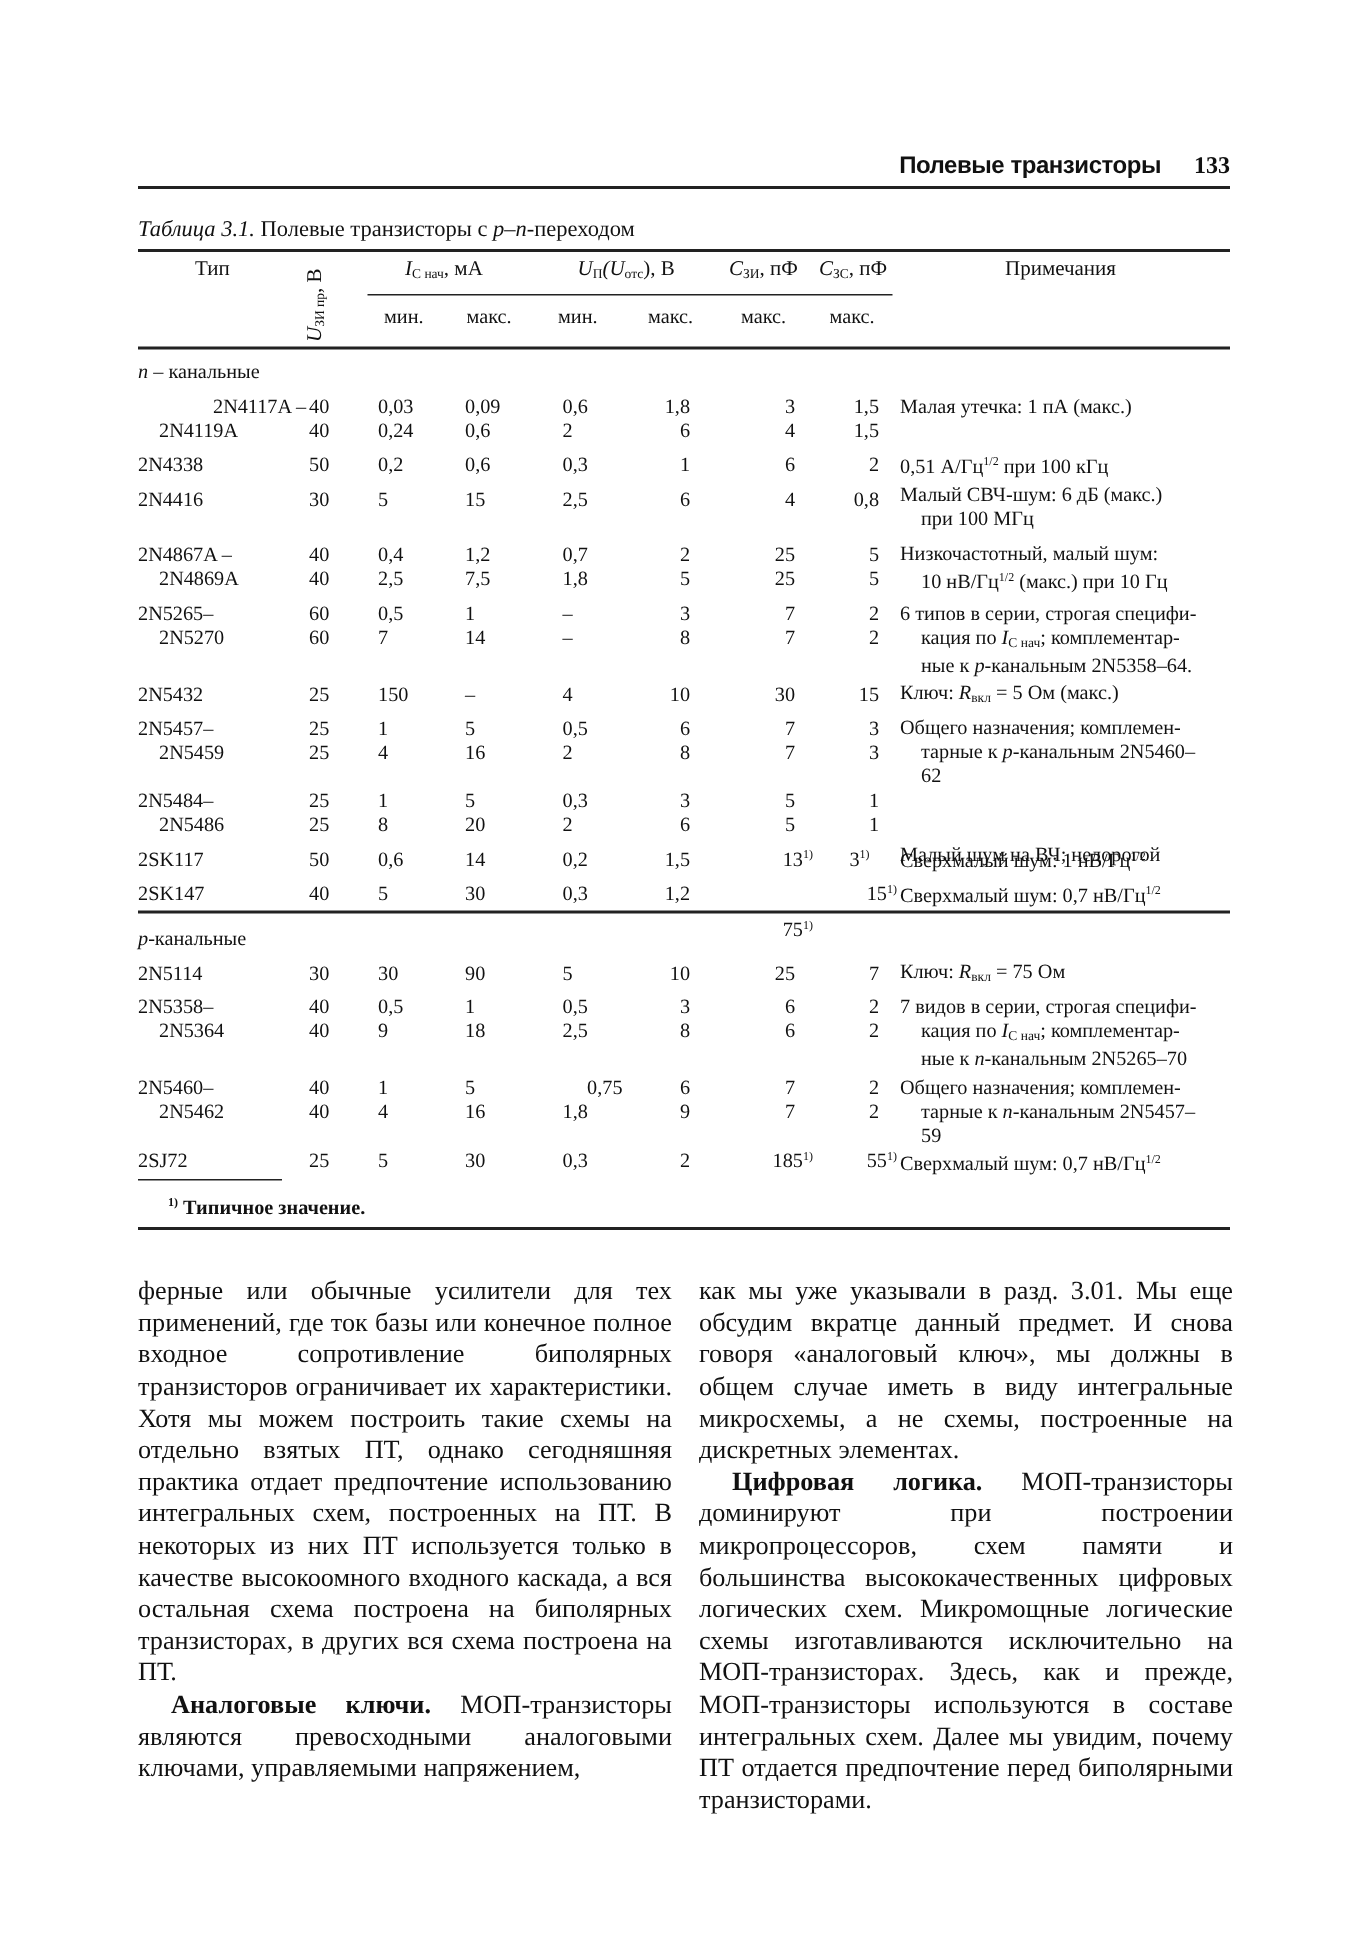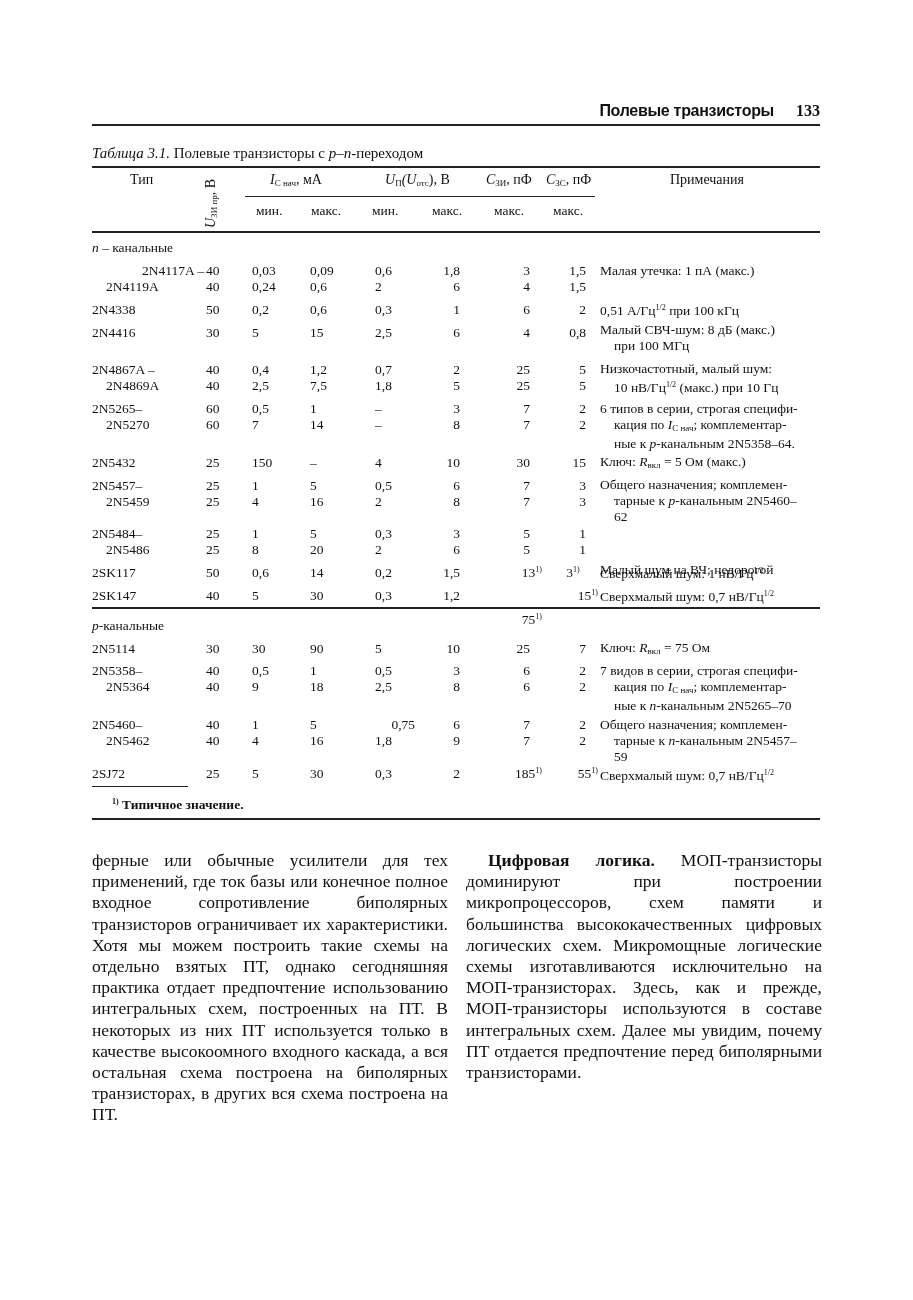--- a/index.html
+++ b/index.html
@@ -227,36 +227,38 @@
     <span class="t" style="left: 252px; top: 766px; width: 40px; text-align: left;"><span>5</span></span>
     <span class="t" style="left: 310px; top: 766px; width: 40px; text-align: left;"><span>30</span></span>
     <span class="t" style="left: 375px; top: 766px; width: 40px; text-align: left;"><span>0,3</span></span>
     <span class="t" style="left: 436px; top: 766px; width: 24px; text-align: right;"><span>2</span></span>
     <span class="t" style="left: 490px; top: 766px; width: 52px; text-align: right;"><span>185</span><span class="sup">1)</span></span>
     <span class="t" style="left: 548px; top: 766px; width: 50px; text-align: right;"><span>55</span><span class="sup">1)</span></span>
   </div>
 
 <div class="note" style="top:263px;">Малая утечка: 1 пА (макс.)</div>
 <div class="note" style="top:300px;"><span>0,51 А/Гц</span><span class="sup">1/2</span><span> при 100 кГц</span></div>
-<div class="note" style="top:322px;"><span>Малый СВЧ-шум: 8 дБ (макс.)</span><span class="ind">при 100 МГц</span></div>
+<div class="note" style="top:322px;"><span>Малый СВЧ-шум: 6 дБ (макс.)</span><span class="ind">при 100 МГц</span></div>
 <div class="note" style="top:361px;"><span>Низкочастотный, малый шум:</span><span class="ind"><span>10 нВ/Гц</span><span class="sup">1/2</span><span> (макс.) при 10 Гц</span></span></div>
 <div class="note" style="top:401px;"><span>6 типов в серии, строгая специфи-</span><span class="ind"><span>кация по </span><i>I</i><span class="sub">С нач</span><span>; комплементар-</span></span><span class="ind"><span>ные к </span><i>p</i><span>-канальным 2N5358–64.</span></span></div>
 <div class="note" style="top:454px;"><span>Ключ: </span><i>R</i><span class="sub">вкл</span><span> = 5 Ом (макс.)</span></div>
 <div class="note" style="top:477px;"><span>Общего назначения; комплемен-</span><span class="ind"><span>тарные к </span><i>p</i><span>-канальным 2N5460–</span></span><span class="ind">62</span></div>
 <div class="note" style="top:526px;margin-top:36px;">Малый шум на ВЧ; недорогой</div>
 <div class="note" style="top:563px;"><span>Сверхмалый шум: 1 нВ/Гц</span><span class="sup">1/2</span></div>
 <div class="note" style="top:586px;"><span>Сверхмалый шум: 0,7 нВ/Гц</span><span class="sup">1/2</span></div>
 
 <div class="note" style="top:640px;"><span>Ключ: </span><i>R</i><span class="sub">вкл</span><span> = 75 Ом</span></div>
 <div class="note" style="top:663px;"><span>7 видов в серии, строгая специфи-</span><span class="ind"><span>кация по </span><i>I</i><span class="sub">С нач</span><span>; комплементар-</span></span><span class="ind"><span>ные к </span><i>n</i><span>-канальным 2N5265–70</span></span></div>
 <div class="note" style="top:717px;"><span>Общего назначения; комплемен-</span><span class="ind"><span>тарные к </span><i>n</i><span>-канальным 2N5457–</span></span><span class="ind">59</span></div>
 <div class="note" style="top:765px;"><span>Сверхмалый шум: 0,7 нВ/Гц</span><span class="sup">1/2</span></div>
 
 <div class="rule" style="top:786px;height:1px;width:96px;"></div>
 <span class="t" style="left:112px;top:797px;font-size:13.5px;font-weight:bold;"><span class="sup">1)</span> <span>Типичное значение.</span></span>
 <div class="rule" style="top:818px;height:2px;"></div>
 
 <div class="col" style="left:92px;top:850px;">
   <p>ферные или обычные усилители для тех применений, где ток базы или конечное полное входное сопротивление биполярных транзисторов ограничивает их характеристики. Хотя мы можем построить такие схемы на отдельно взятых ПТ, однако сегодняшняя практика отдает предпочтение использованию интегральных схем, построенных на ПТ. В некоторых из них ПТ используется только в качестве высокоомного входного каскада, а вся остальная схема построена на биполярных транзисторах, в других вся схема построена на ПТ.</p>
+  <p class="indent"><b>Аналоговые ключи.</b><span> МОП-транзисторы являются превосходными аналоговыми ключами, управляемыми напряжением,</span></p>
 </div>
 <div class="col" style="left:466px;top:850px;">
+  <p>как мы уже указывали в разд. 3.01. Мы еще обсудим вкратце данный предмет. И снова говоря «аналоговый ключ», мы должны в общем случае иметь в виду интегральные микросхемы, а не схемы, построенные на дискретных элементах.</p>
   <p class="indent"><b>Цифровая логика.</b><span> МОП-транзисторы доминируют при построении микропроцессоров, схем памяти и большинства высококачественных цифровых логических схем. Микромощные логические схемы изготавливаются исключительно на МОП-транзисторах. Здесь, как и прежде, МОП-транзисторы используются в составе интегральных схем. Далее мы увидим, почему ПТ отдается предпочтение перед биполярными транзисторами.</span></p>
 </div>
 
 </body></html>

